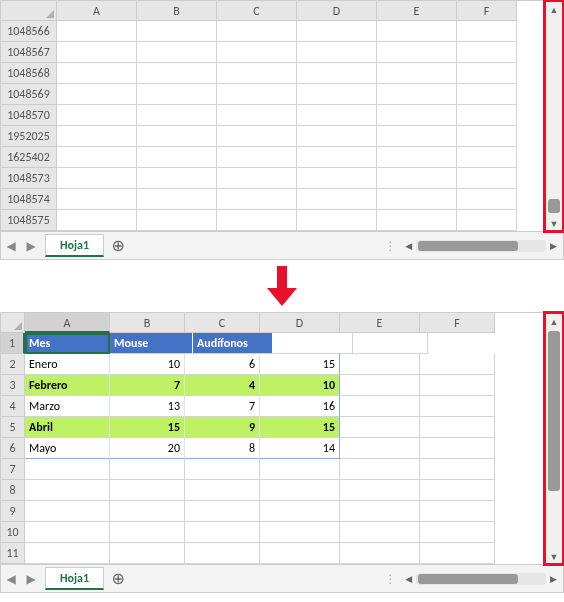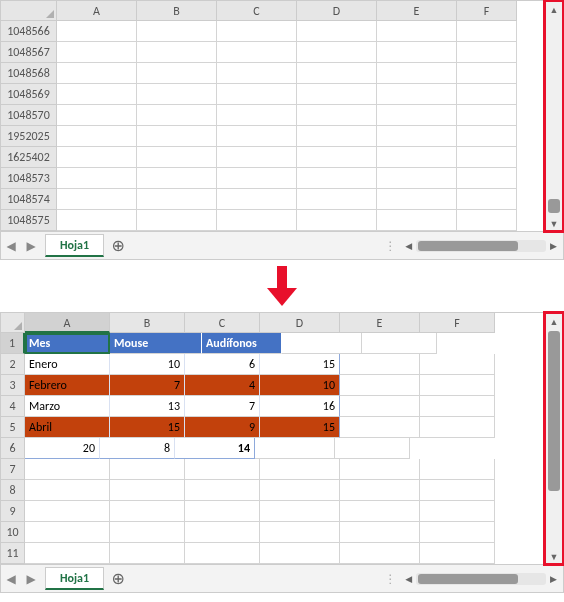--- a/index.html
+++ b/index.html
@@ -88,21 +88,21 @@
     background: #fff;
   }
   .cell.th {
     background: #4472C4;
     color: #fff;
     font-weight: bold;
     border-right: 1px solid #fff;
   }
   .cell.th:last-of-type { border-right: 1px solid #4472C4; }
   .cell.num { text-align: right; }
-  .cell.odd { background: #c2410c; }
+  .cell.odd { background: #bef264; font-weight: bold; }
   .cell.even { background: #fff; }
   .cell.table-border-b { border-bottom: 1px solid #8EA9DB; }
   .cell.table-border-r { border-right: 1px solid #D9E1F2; }
   .cell.table-edge-r { border-right: 1px solid #8EA9DB; }
 
   
   .vscroll {
     width: 18px;
     background: #f0f0f0;
     display: flex;
@@ -347,21 +347,21 @@
           <div class="colh" style="width: 75px;">B</div>
           <div class="colh" style="width: 75px;">C</div>
           <div class="colh" style="width: 80px;">D</div>
           <div class="colh" style="width: 80px;">E</div>
           <div class="colh" style="width: 75px;">F</div>
         </div>
       <div id="bot-rows">
           <div class="row">
             <div class="rowh narrow selected">1</div>
             <div class="cell th active" style="width: 85px;">Mes</div>
-            <div class="cell th" style="width: 92px;">Mouse</div>
+            <div class="cell th" style="width: 83px;">Mouse</div>
             <div class="cell th" style="width: 80px;">Audífonos</div>
             <div class="cell" style="width: 80px;"></div>
             <div class="cell" style="width: 75px;"></div>
           </div>
           <div class="row">
             <div class="rowh narrow">2</div>
             <div class="cell even table-border-r" style="width: 85px;">Enero</div>
             <div class="cell even num table-border-r" style="width: 75px;">10</div>
             <div class="cell even num table-border-r" style="width: 75px;">6</div>
             <div class="cell even num table-edge-r" style="width: 80px;">15</div>
@@ -390,23 +390,24 @@
             <div class="rowh narrow">5</div>
             <div class="cell odd table-border-r" style="width: 85px;">Abril</div>
             <div class="cell odd num table-border-r" style="width: 75px;">15</div>
             <div class="cell odd num table-border-r" style="width: 75px;">9</div>
             <div class="cell odd num table-edge-r" style="width: 80px;">15</div>
             <div class="cell" style="width: 80px;"></div>
             <div class="cell" style="width: 75px;"></div>
           </div>
           <div class="row">
             <div class="rowh narrow">6</div>
+            <div class="cell even table-border-r table-border-b" style="width: 85px;">Mayo</div>
             <div class="cell even num table-border-r table-border-b" style="width: 75px;">20</div>
             <div class="cell even num table-border-r table-border-b" style="width: 75px;">8</div>
-            <div class="cell even num table-edge-r table-border-b" style="width: 80px; font-weight: bold;">14</div>
+            <div class="cell even num table-edge-r table-border-b" style="width: 80px;">14</div>
             <div class="cell" style="width: 80px;"></div>
             <div class="cell" style="width: 75px;"></div>
           </div>
           <div class="row">
             <div class="rowh narrow">7</div>
             <div class="cell" style="width: 85px;"></div>
             <div class="cell" style="width: 75px;"></div>
             <div class="cell" style="width: 75px;"></div>
             <div class="cell" style="width: 80px;"></div>
             <div class="cell" style="width: 80px;"></div>

